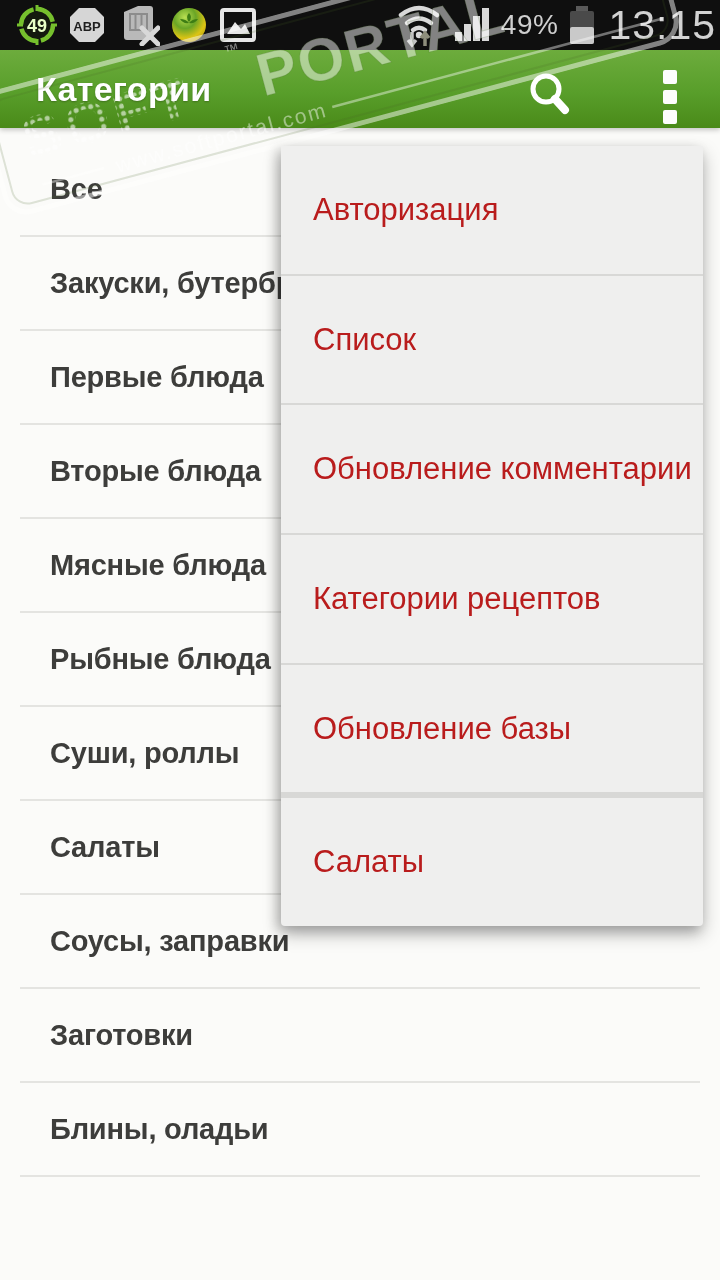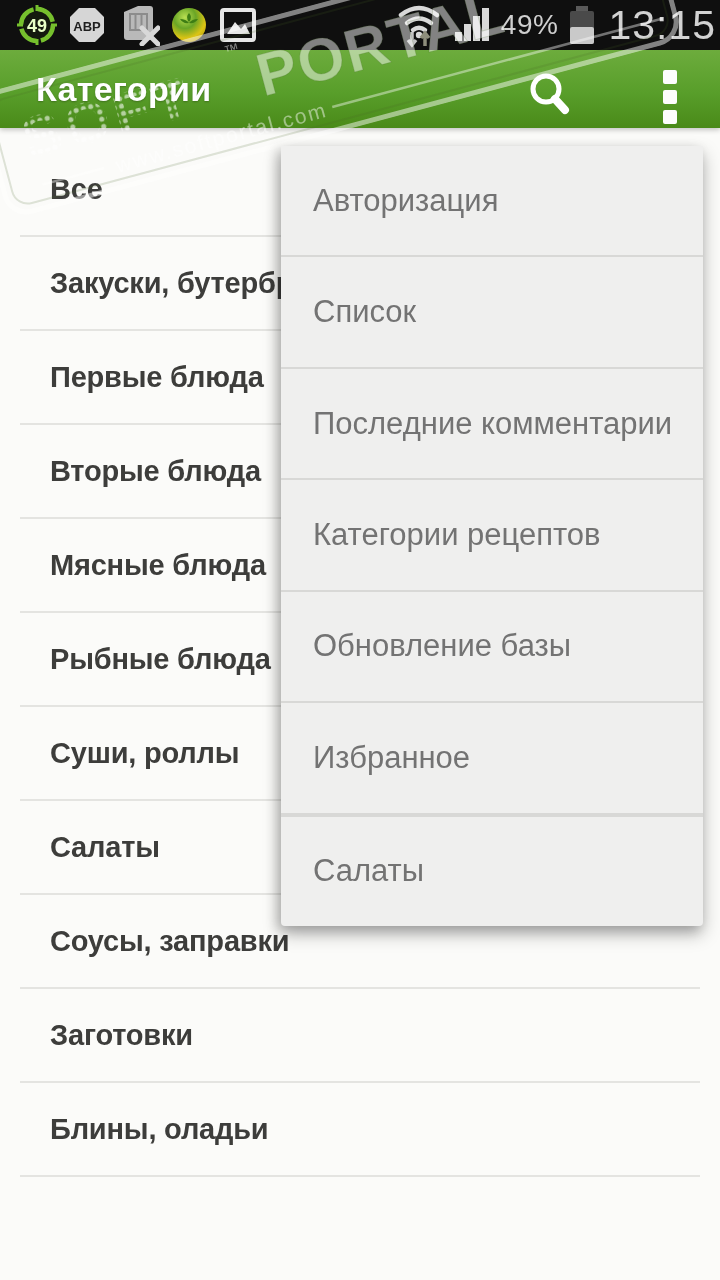--- a/index.html
+++ b/index.html
@@ -58,21 +58,21 @@
 
   
   .menu {
     position:absolute; left:281px; top:146px; width:422px; height:780px;
     background:#efefee; z-index:10; border-radius:0 0 4px 4px;
     box-shadow:-4px 4px 12px rgba(0,0,0,.18), 0 8px 18px rgba(0,0,0,.28);
     display:flex; flex-direction:column;
   }
   .menu-item {
     flex:1; display:flex; align-items:center; padding-left:32px;
-    color:#737373; font-size:31px; cursor:pointer; white-space:nowrap; overflow:hidden;
+    color:#b91c1c; font-size:31px; cursor:pointer; white-space:nowrap; overflow:hidden;
   }
   .menu-divider { height:2px; background:#d8d8d6; flex:none; }
 </style>
 </head>
 <body>
 
 <div class="screen">
 
   <div class="status-bar">
     <div class="sb-left">
@@ -197,25 +197,24 @@
       <text x="118" y="112" font-size="21" letter-spacing="2" fill="rgba(255,255,255,0.5)" font-family="Liberation Sans, DejaVu Sans, sans-serif">www.softportal.com</text>
       <line x1="342" y1="104" x2="684" y2="104" stroke="rgba(255,255,255,0.45)" stroke-width="2.5"></line>
     </svg>
   </div>
 
   <div class="menu">
     <div class="menu-item">Авторизация</div>
     <div class="menu-divider"></div>
     <div class="menu-item">Список</div>
     <div class="menu-divider"></div>
-    <div class="menu-item">Последние комментарии</div>
+    <div class="menu-item">Обновление комментарии</div>
     <div class="menu-divider"></div>
     <div class="menu-item">Категории рецептов</div>
     <div class="menu-divider"></div>
     <div class="menu-item">Обновление базы</div>
     <div class="menu-divider"></div>
-    <div class="menu-item">Избранное</div>
     <div class="menu-divider"></div>
     <div class="menu-divider"></div>
     <div class="menu-item">Салаты</div>
   </div>
 
 </div>
 
 </body></html>

